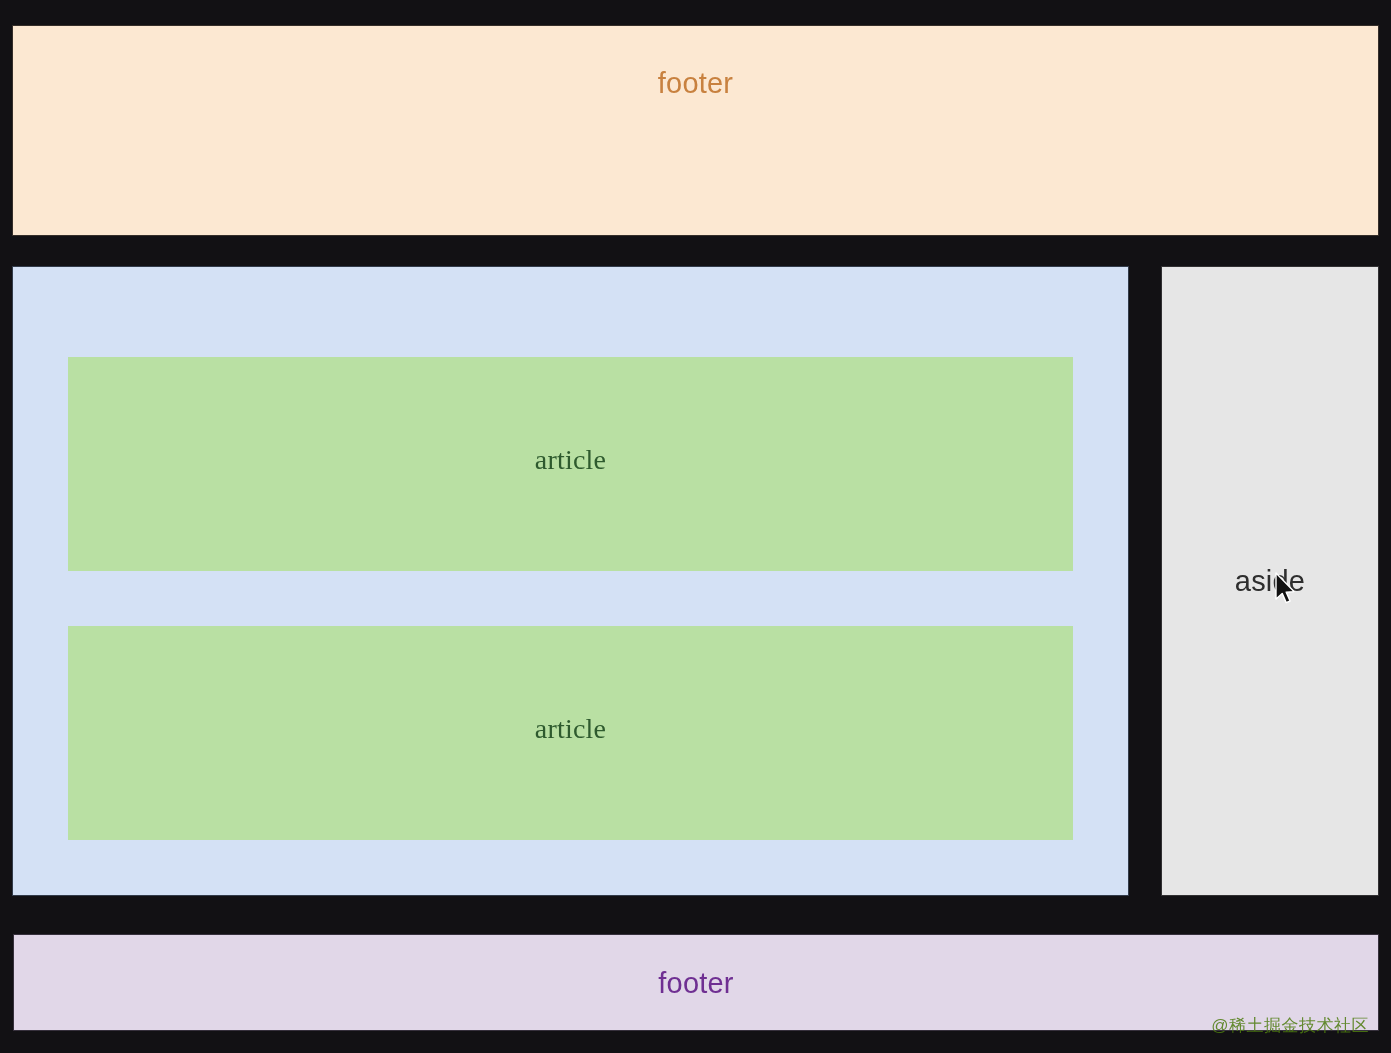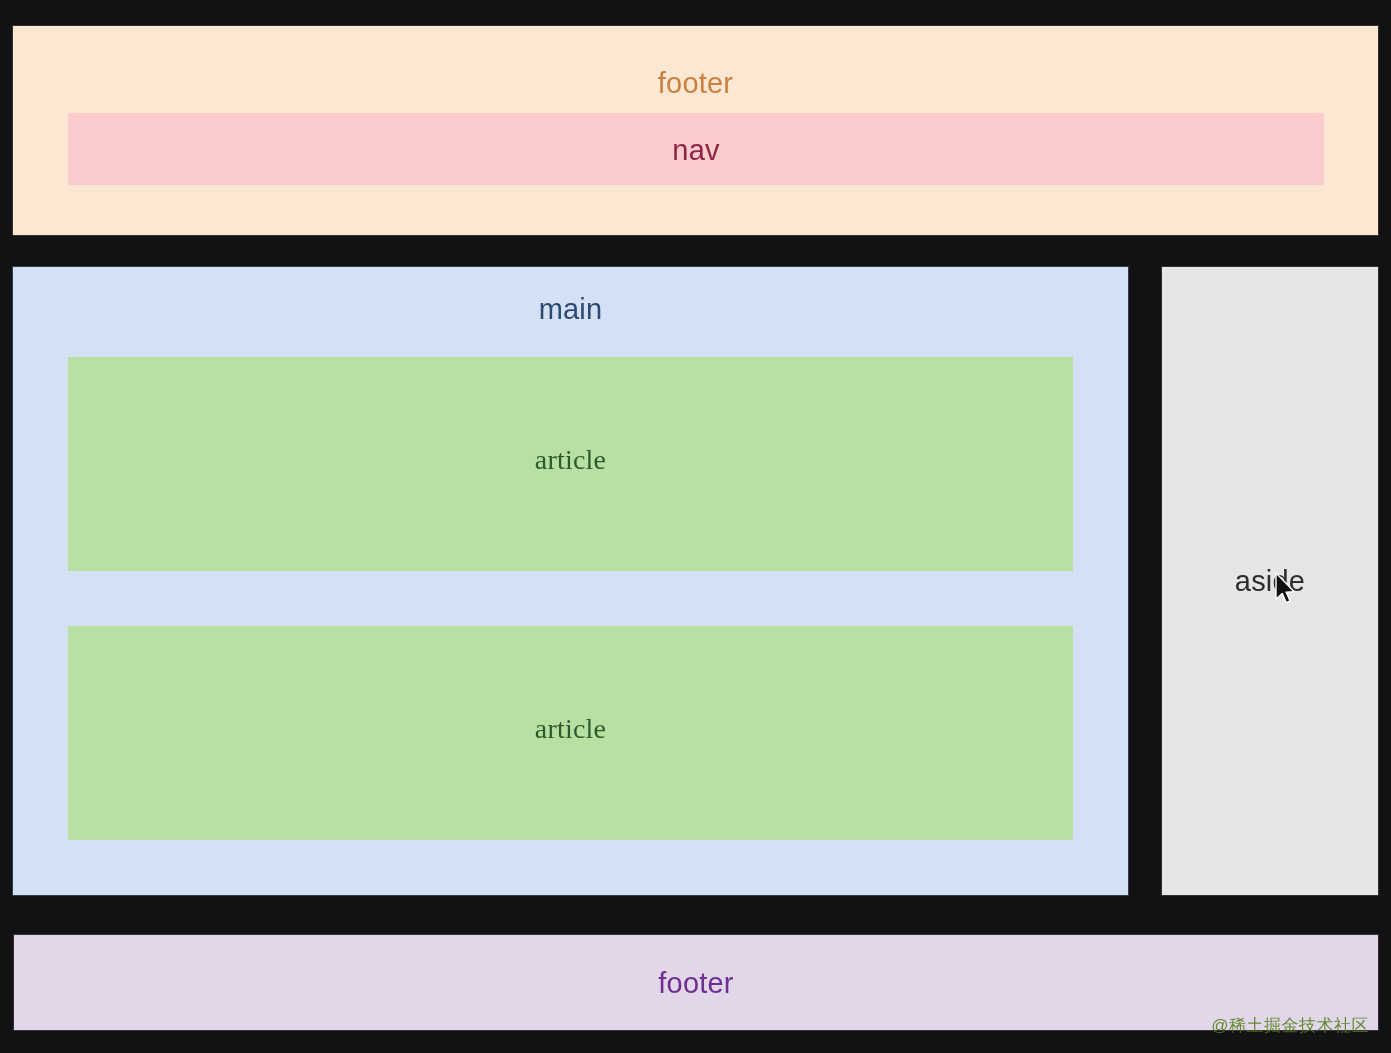--- a/index.html
+++ b/index.html
@@ -149,27 +149,23 @@
   }
 </style>
 </head>
 <body>
 
 <div id="page">
 
   <div class="region" id="header">
     <div class="label" id="header-label">footer</div>
 
-    <div class="region" id="nav">
-      <div class="label" id="nav-label">nav</div>
-    </div>
   </div>
 
   <div class="region" id="main">
-    <div class="label" id="main-label">main</div>
 
     <div class="region article" id="article-1">
       <div class="label article-label">article</div>
     </div>
 
     <div class="region article" id="article-2">
       <div class="label article-label">article</div>
     </div>
   </div>
 

